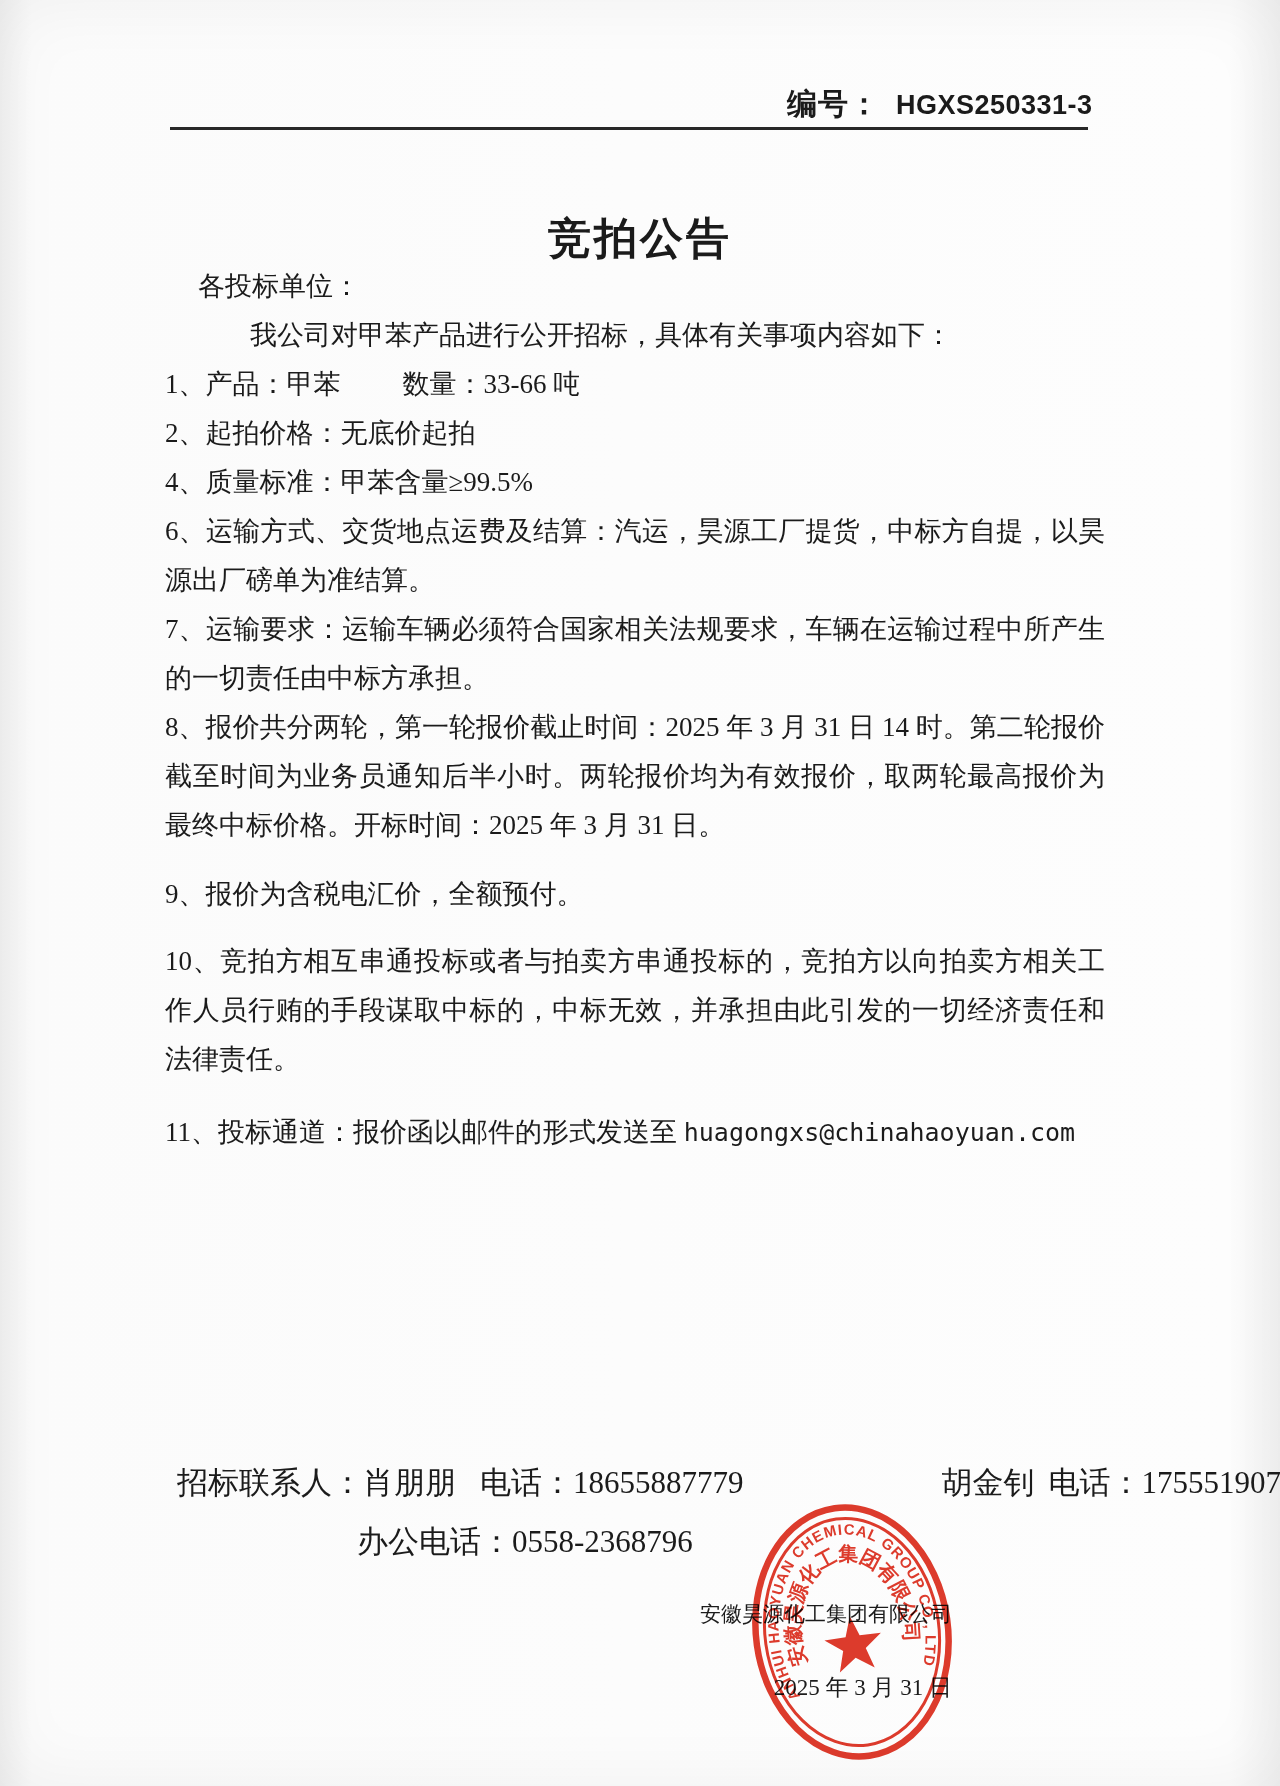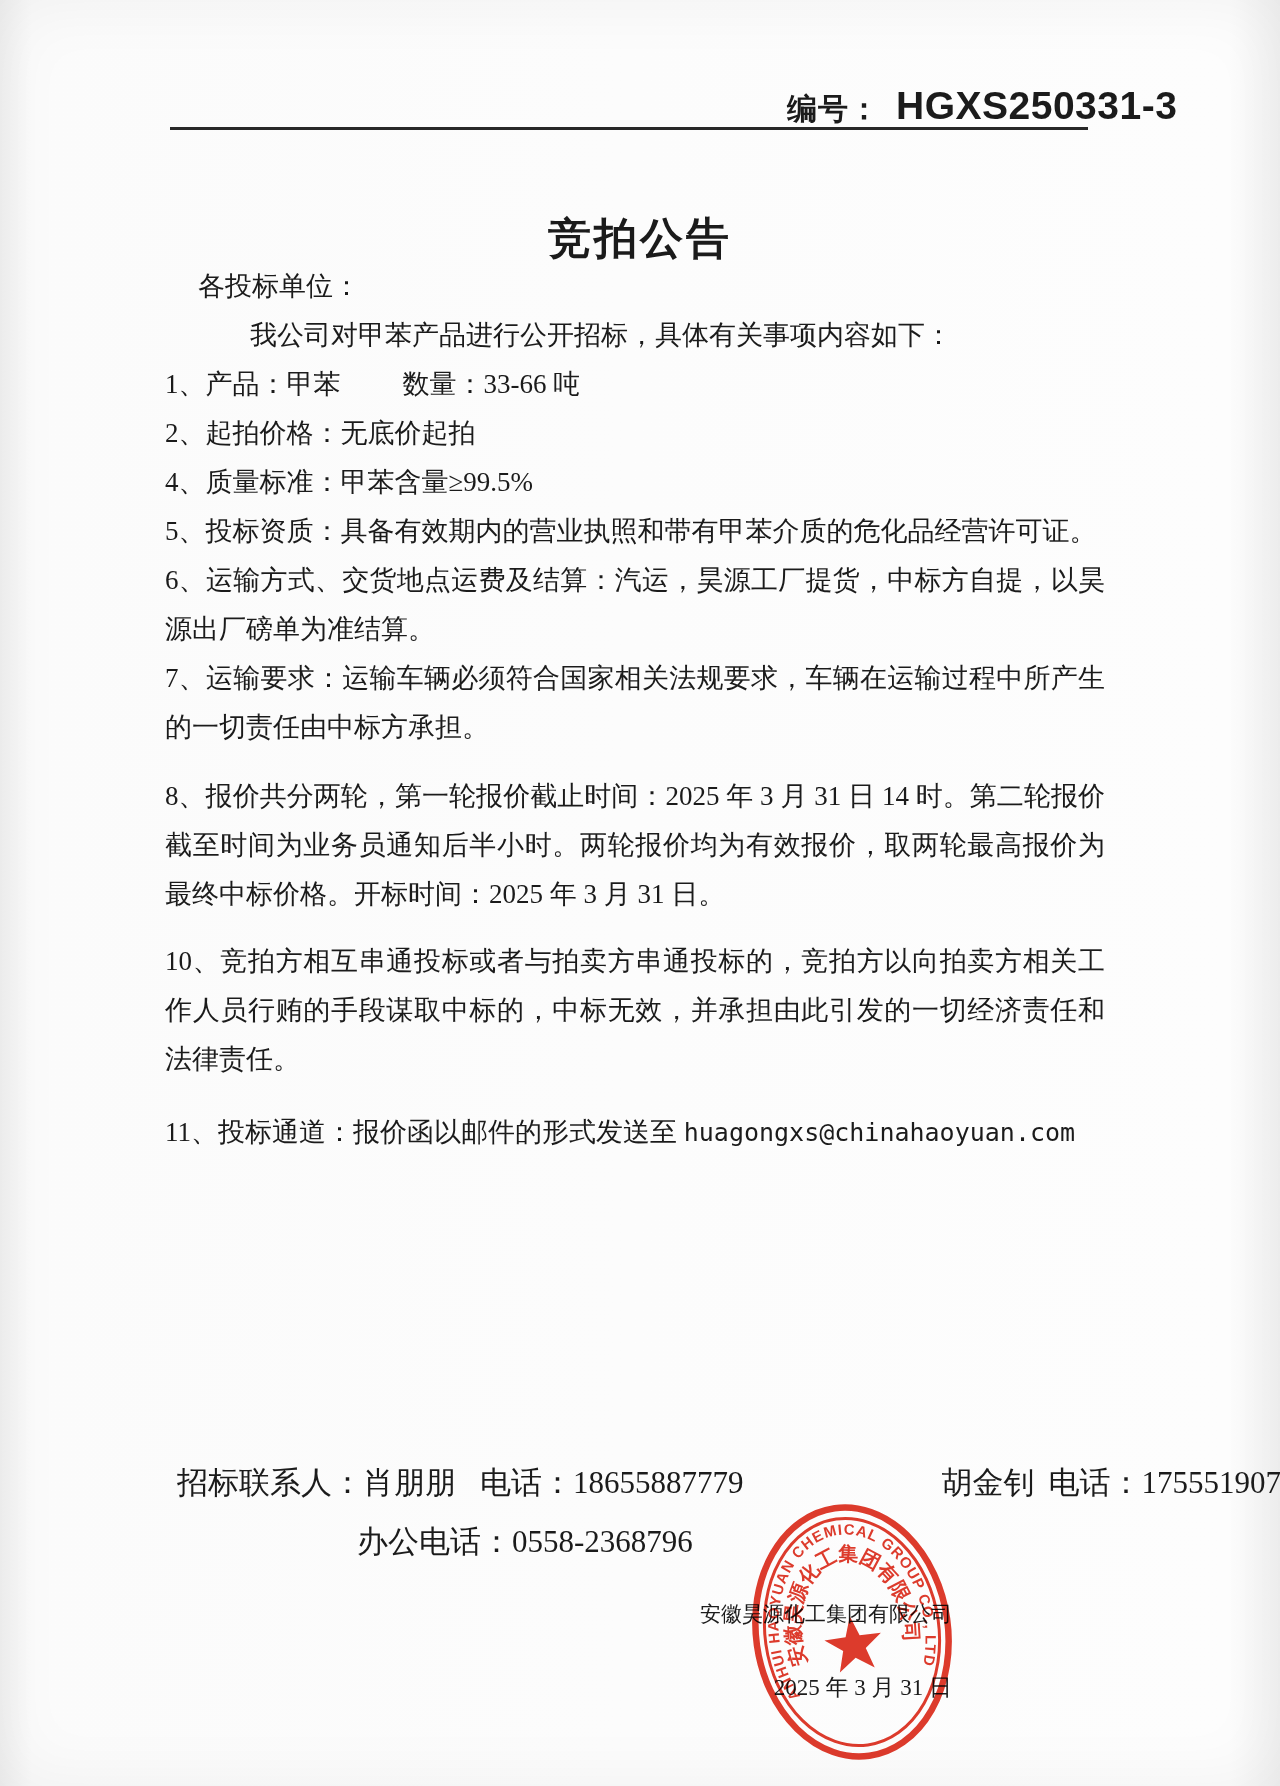--- a/index.html
+++ b/index.html
@@ -13,21 +13,21 @@
     position:absolute;inset:0;
     background:linear-gradient(90deg,#f1f1f1 0%,#fbfbfb 2.5%,#fdfdfd 96%,#f2f2f2 100%);
     box-shadow:inset 0 0 70px rgba(0,0,0,0.05);
   }
   
   .docnum{
     position:absolute;top:84px;left:787px;
     font-family:"Liberation Sans","DejaVu Sans",sans-serif;
     font-weight:700;font-size:30px;letter-spacing:1px;white-space:nowrap;
   }
-  .docnum .val{margin-left:16px;font-size:39px;letter-spacing:0.5px;}
+  .docnum .val{margin-left:16px;font-size:27px;letter-spacing:0.5px;}
   .rule{position:absolute;left:170px;top:127px;width:918px;height:3px;background:#282828;}
   
   .title{
     position:absolute;top:181px;left:0;width:100%;
     text-align:center;font-size:43px;font-weight:700;letter-spacing:3px;
   }
   
   .bodytext{
     position:absolute;left:165px;top:262px;width:940px;
     font-size:27px;line-height:49px;text-align:justify;
@@ -76,24 +76,24 @@
 
   <h1 class="title">竞拍公告</h1>
 
   <div class="bodytext">
     <p class="salutation">各投标单位：</p>
     <p class="intro">我公司对甲苯产品进行公开招标，具体有关事项内容如下：</p>
     <div id="items">
         <p><span>1、产品：甲苯</span><span class="item-right">数量：33-66 吨</span></p>
         <p>2、起拍价格：无底价起拍</p>
         <p>4、质量标准：甲苯含量≥99.5%</p>
-        <p>5、投标资质：具备有效期内的营业执照和带有甲苯介质的危化品经营许可证。</p>
         <p>6、运输方式、交货地点运费及结算：汽运，昊源工厂提货，中标方自提，以昊源出厂磅单为准结算。</p>
         <p>7、运输要求：运输车辆必须符合国家相关法规要求，车辆在运输过程中所产生的一切责任由中标方承担。</p>
         <p>8、报价共分两轮，第一轮报价截止时间：2025 年 3 月 31 日 14 时。第二轮报价截至时间为业务员通知后半小时。两轮报价均为有效报价，取两轮最高报价为最终中标价格。开标时间：2025 年 3 月 31 日。</p>
+        <p>9、报价为含税电汇价，全额预付。</p>
         <p>10、竞拍方相互串通投标或者与拍卖方串通投标的，竞拍方以向拍卖方相关工作人员行贿的手段谋取中标的，中标无效，并承担由此引发的一切经济责任和法律责任。</p>
         <p><span>11、投标通道：报价函以邮件的形式发送至 </span><span class="email">huagongxs@chinahaoyuan.com</span></p>
       </div>
   </div>
 
   <div class="contacts">
     <div>
       <span>招标联系人：</span><span>肖朋朋</span><span class="gap-s">电话：</span><span>18655887779</span><span class="person2">胡金钊</span><span class="gap-xs">电话：</span><span>17555190715</span>
     </div>
     <div class="office-line">

